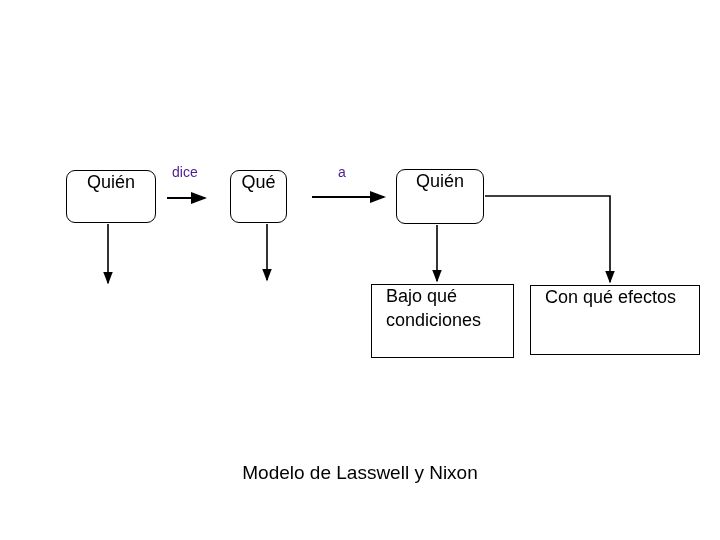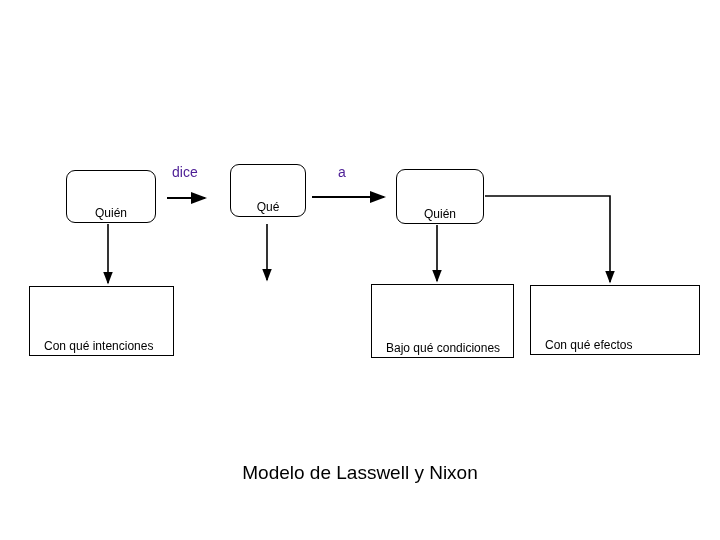--- a/index.html
+++ b/index.html
@@ -26,23 +26,23 @@
     width: 720px;
     height: 540px;
     pointer-events: none;
   }
   .node {
     position: absolute;
     box-sizing: border-box;
     background: #ffffff;
     border: 1px solid #000000;
     display: flex;
-    align-items: flex-end;
+    align-items: flex-start;
     color: #000000;
-    font-size: 12px;
+    font-size: 18px;
     line-height: 1.32;
   }
   .node.top {
     border-radius: 9px;
     justify-content: center;
     text-align: center;
   }
   .node.bottom {
     border-radius: 0;
     justify-content: flex-start;
@@ -87,31 +87,28 @@
 
     <line x1="437" y1="225" x2="437" y2="281" stroke="#000000" stroke-width="1.6" marker-end="url(#arrowhead)"></line>
 
     <path d="M 485 196 L 610 196 L 610 282" fill="none" stroke="#000000" stroke-width="1.6" marker-end="url(#arrowhead)"></path>
   </svg>
 
   <div class="node top" style="left:66px; top:170px; width:90px; height:53px;">
     <span>Quién</span>
   </div>
 
-  <div class="node top" style="left:230px; top:164px; width:76px; height:53px;">
+  <div class="node top" style="left:230px; top:170px; width:57px; height:53px;">
     <span>Qué</span>
   </div>
 
   <div class="node top" style="left:396px; top:169px; width:88px; height:55px;">
     <span>Quién</span>
   </div>
 
-  <div class="node bottom" style="left:29px; top:286px; width:145px; height:70px;">
-    <span>Con qué intenciones</span>
-  </div>
 
 
   <div class="node bottom" style="left:530px; top:285px; width:170px; height:70px;">
     <span>Con qué efectos</span>
   </div>
 
   <div class="node bottom" style="left:371px; top:284px; width:143px; height:74px;">
     <span>Bajo qué condiciones</span>
   </div>
 

